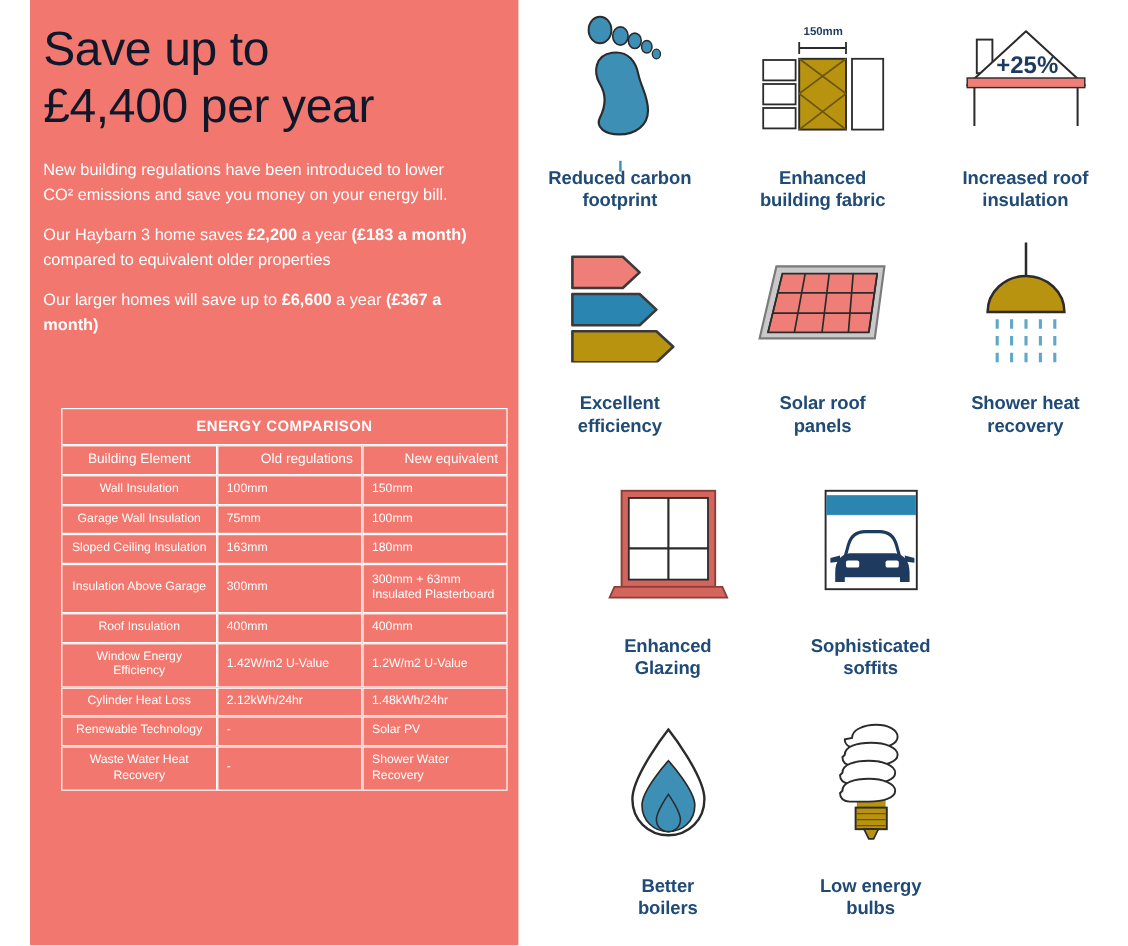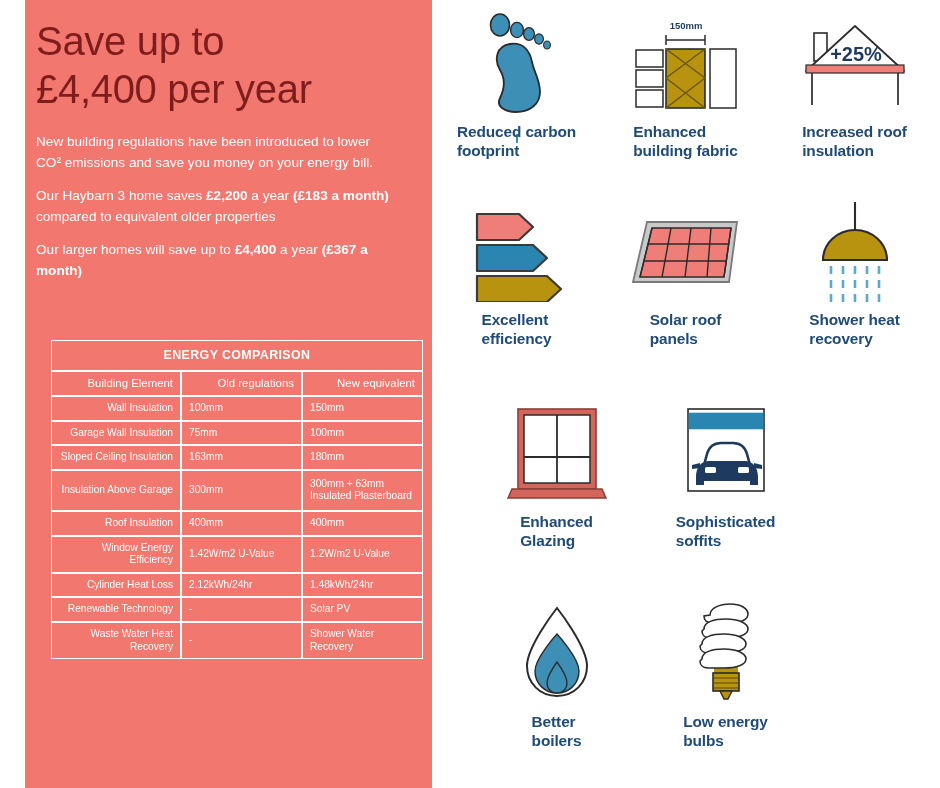--- a/index.html
+++ b/index.html
@@ -11,21 +11,21 @@
   }
   #page { position: relative; width: 940px; height: 788px; background:#fff; }
 
   
   #left-panel {
     position: absolute; left: 25px; top: 0; width: 407px; height: 788px;
     background: #F2776E;
   }
   #headline {
     position: absolute; left: 11px; top: 17px; width: 385px;
-    color: #7f1d1d;
+    color: #0f172a;
     font-size: 40px; line-height: 48px; font-weight: 400;
     letter-spacing: -0.3px;
   }
   #intro-block {
     position: absolute; left: 11px; top: 132px; width: 355px;
     color: #ffffff;
   }
   .para {
     font-size: 13.6px; line-height: 20.5px; font-weight: 400;
     margin-bottom: 13px; color:#ffffff;
@@ -48,37 +48,37 @@
     background: #F2776E;
   }
   #energy-table .tbl-title {
     text-align: center; font-size: 12.4px; letter-spacing: .4px;
     padding: 8px 4px; font-weight: 700;
   }
   #energy-table .col-head {
     font-size: 11.4px; line-height: 13.5px; font-weight: 700;
   }
   #energy-table .col-head.center { text-align: right; }
-  #energy-table .cell-elem { width: 130px; text-align: right; font-weight: 400; }
+  #energy-table .cell-elem { width: 130px; text-align: center; font-weight: 400; }
   #energy-table .cell-val {
     width: 121px; text-align: left; font-weight: 400;
   }
   #energy-table tr.r-tall td { padding-top: 7px; padding-bottom: 7px; }
 
   
   #icon-area { position: absolute; left: 432px; top: 0; width: 508px; height: 788px; }
   .icon-row { position: absolute; width: 508px; display: flex; }
   .icon-cell {
     width: 169px; display: flex; flex-direction: column; align-items: center;
   }
   .icon-art {
     height: 108px; display: flex; align-items: center; justify-content: center;
   }
   .icon-label {
-    margin-top: 6px; color: #204B77;
+    margin-top: 23px; text-align: center; color: #204B77;
     font-size: 15.4px; line-height: 19px; font-weight: 700;
     letter-spacing: -0.1px; white-space: pre-line;
   }
   #row1 { top: 8px; }
   #row2 { top: 196px; }
   #row3 { top: 398px; left: 40px; }
   #row4 { top: 598px; left: 40px; }
 
   .stray-mark {
     position:absolute; left: 84px; top: 134px; width: 2px; height: 9px;
@@ -93,21 +93,21 @@
   <div id="left-panel">
 
     <div id="headline">
       <div>Save up to</div>
       <div>£4,400 per year</div>
     </div>
 
     <div id="intro-block">
       <p class="para">New building regulations have been introduced to lower CO² emissions and save you money on your energy bill.</p>
       <p class="para">Our Haybarn 3 home saves <b>£2,200</b> a year <b>(£183 a month)</b> compared to equivalent older properties</p>
-      <p class="para">Our larger homes will save up to <b>£4,400</b> a year <b>(£367 a month)</b></p>
+      <p class="para">Our larger homes will save up to <b>£6,600</b> a year <b>(£367 a month)</b></p>
     </div>
 
     <table id="energy-table">
       <tbody>
         <tr>
           <td class="tbl-title" colspan="3">ENERGY COMPARISON</td>
         </tr>
         <tr>
           <td class="col-head cell-elem">Building Element</td>
           <td class="col-head cell-val center">Old regulations</td>

